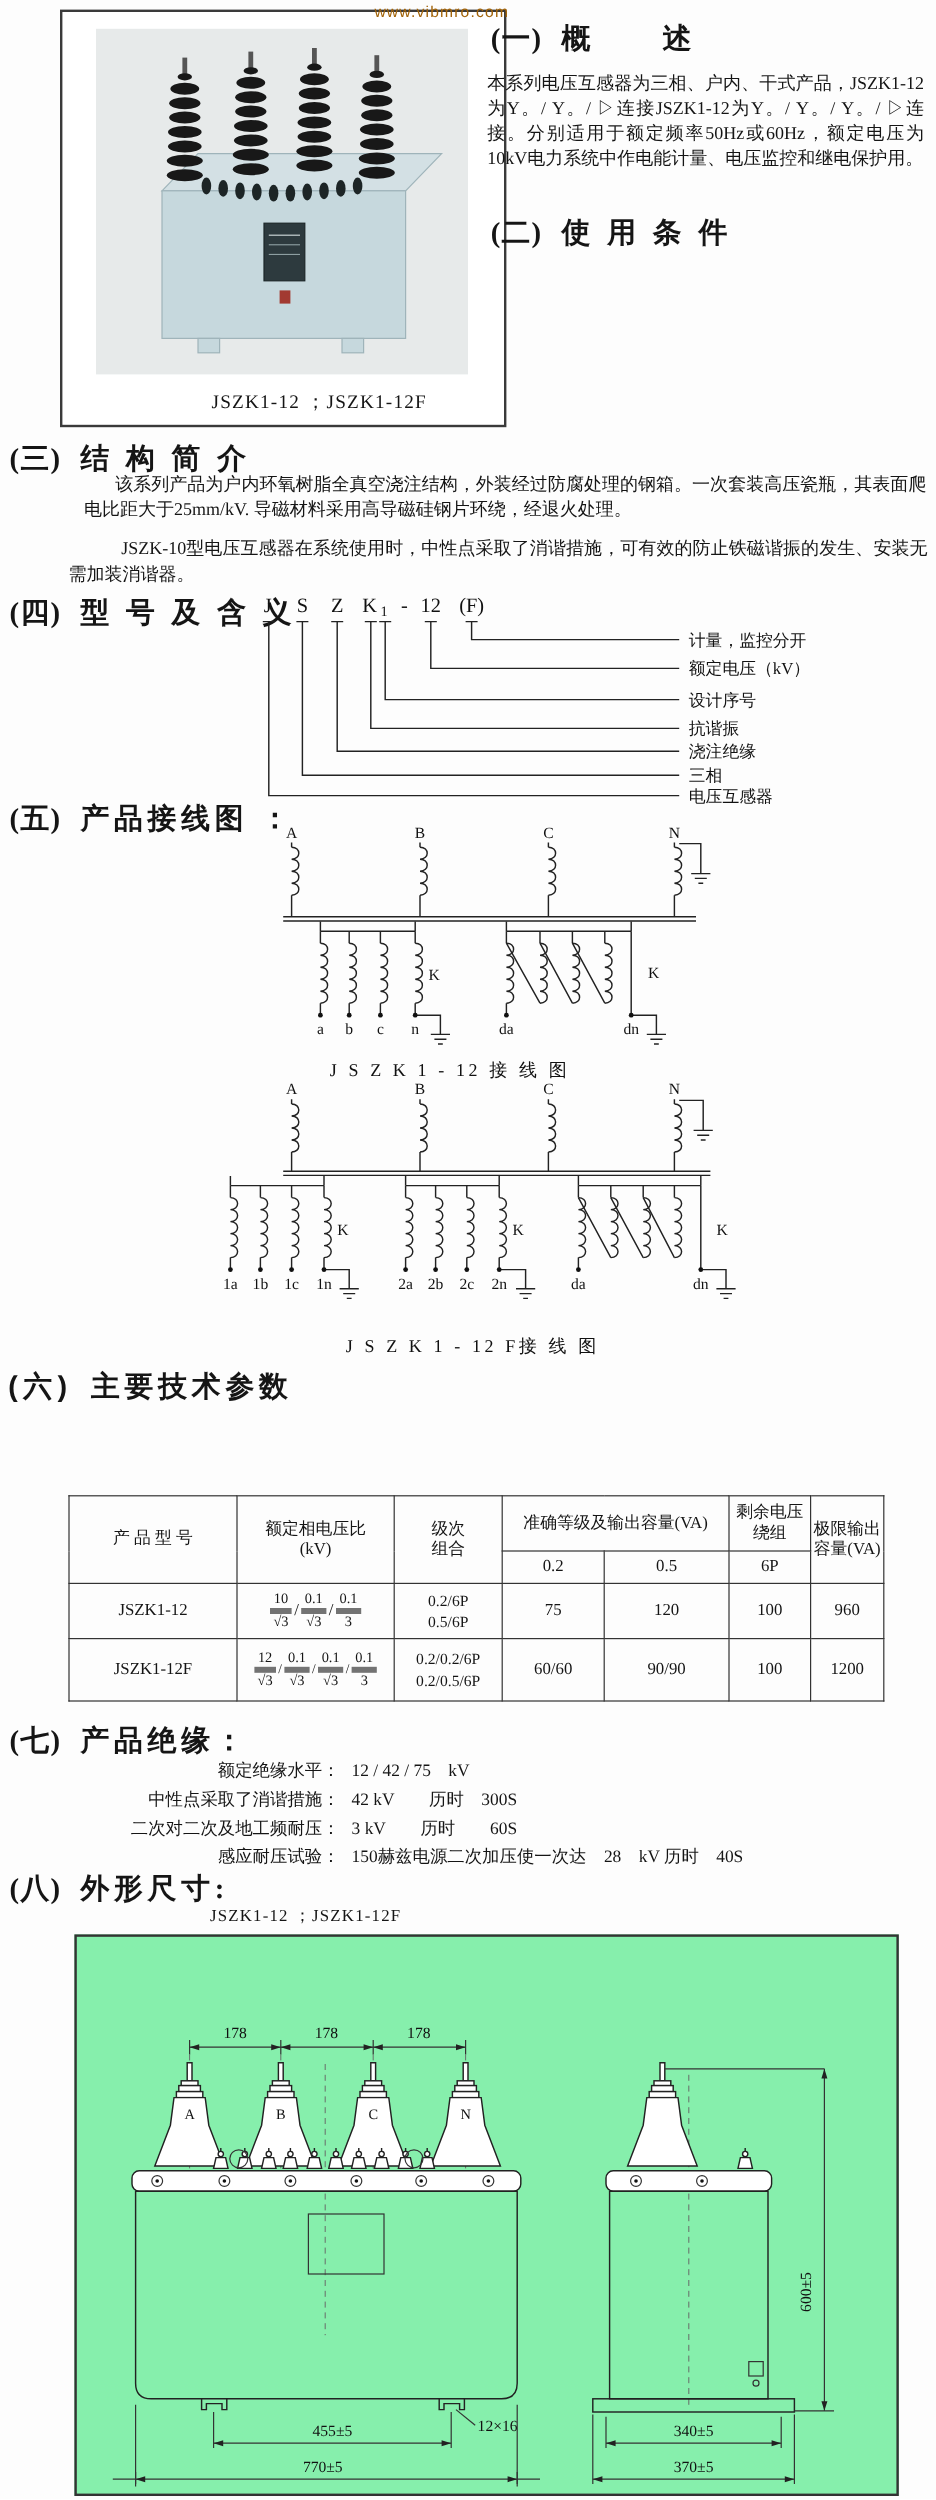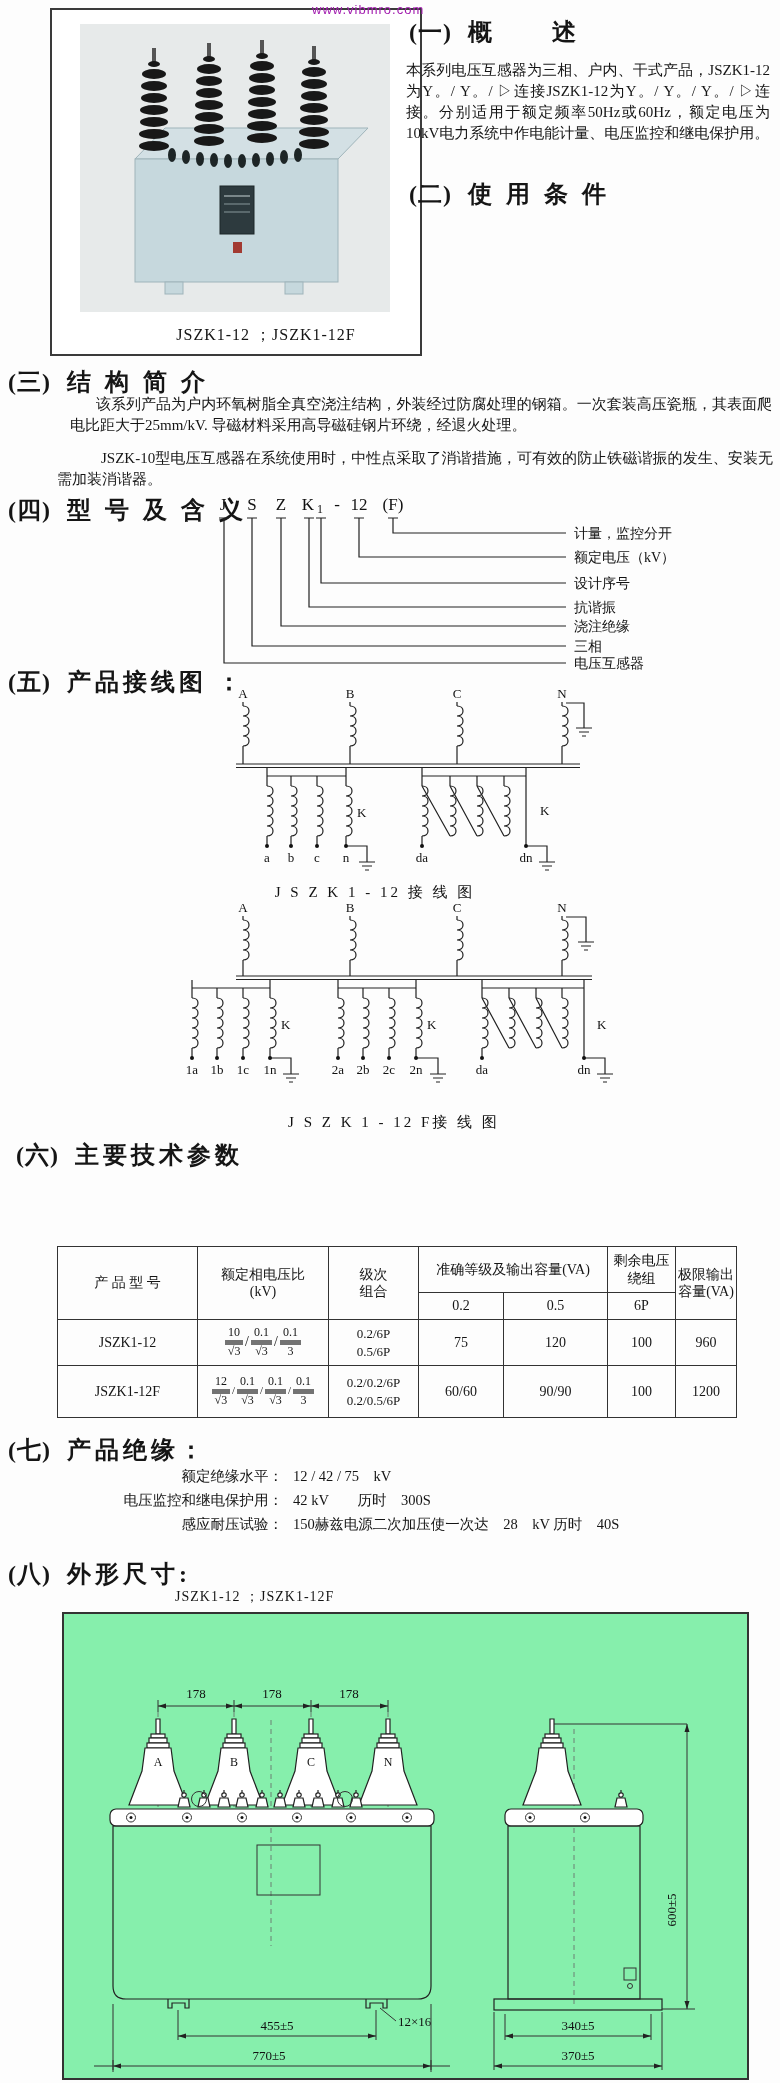--- a/index.html
+++ b/index.html
@@ -1,19 +1,19 @@
 <!DOCTYPE html>
 <html><head>
 <meta charset="utf-8">
 <style>
   html,body{margin:0;padding:0;background:#ffffff;}
   .page{position:relative;width:780px;height:2083px;background:#fdfdfd;
         font-family:"Liberation Serif",serif;color:#151515;overflow:hidden;}
   .wm{position:absolute;left:312px;top:2px;font:13px "Liberation Sans",sans-serif;
-      color:#a21caf;letter-spacing:1px;z-index:5;}
+      color:#a16207;letter-spacing:1px;z-index:5;}
   
   .photo{position:absolute;left:50px;top:8px;width:368px;height:344px;
          border:2px solid #3a3a3a;background:#fff;}
   .photo-cap{position:absolute;left:60px;right:0;bottom:8px;text-align:center;
              font-size:16px;letter-spacing:1px;}
   
   .h{position:absolute;font-size:24px;font-weight:bold;white-space:nowrap;}
   .h .no{letter-spacing:1px;}
   .h .t{margin-left:16px;letter-spacing:4px;}
   .bodytext{position:absolute;font-size:15px;line-height:21px;text-align:justify;}
@@ -337,21 +337,21 @@
       <circle class="dot" cx="444" cy="156" r="2"></circle>
     <use href="#gnd" class="ln" x="465" y="172"></use>
     <g>
       <text class="lbl" x="342" y="172" text-anchor="middle">da</text>
       <text class="lbl" x="444" y="172" text-anchor="middle">dn</text>
       <text class="lbl" x="457" y="127">K</text>
     </g>
     <text class="cap" x="254" y="225" text-anchor="middle">J  S  Z  K 1  -  12 F接 线 图</text>
   </svg>
 
-  <div class="h" style="left:16px;top:1139px;">
+  <div class="h" style="left:4px;top:1139px;font-family:Liberation Mono, monospace;">
     <span class="no">(六)</span><span class="t">主要技术参数</span>
   </div>
 
   <table class="spec">
     <colgroup>
       <col style="width:140px">
         <col style="width:131px">
         <col style="width:90px">
       <col style="width:85px">
         <col style="width:104px">
@@ -407,21 +407,22 @@
       <td>1200</td>
     </tr>
   </tbody>
     </table>
 
   <div class="h" style="left:8px;top:1434px;">
     <span class="no">(七)</span><span class="t">产品绝缘：</span>
   </div>
   <div class="ins">
     <div class="row"><span class="lab">额定绝缘水平：</span><span class="val">12 / 42 / 75　kV</span></div>
-    <div class="row"><span class="lab">电压监控和继电保护用：</span><span class="val">42 kV　　历时　300S</span></div>
+    <div class="row"><span class="lab">中性点采取了消谐措施：</span><span class="val">42 kV　　历时　300S</span></div>
+    <div class="row"><span class="lab">二次对二次及地工频耐压：</span><span class="val">3 kV　　历时　　60S</span></div>
     <div class="row"><span class="lab">感应耐压试验：</span><span class="val">150赫兹电源二次加压使一次达　28　kV 历时　40S</span></div>
   </div>
 
   <div class="h" style="left:8px;top:1558px;">
     <span class="no">(八)</span><span class="t">外形尺寸:</span>
   </div>
   <div class="outcap">JSZK1-12 ；JSZK1-12F</div>
 
   <div class="outbox">
     <svg style="left:0;top:0;" width="683" height="460" viewBox="0 0 683 460">

